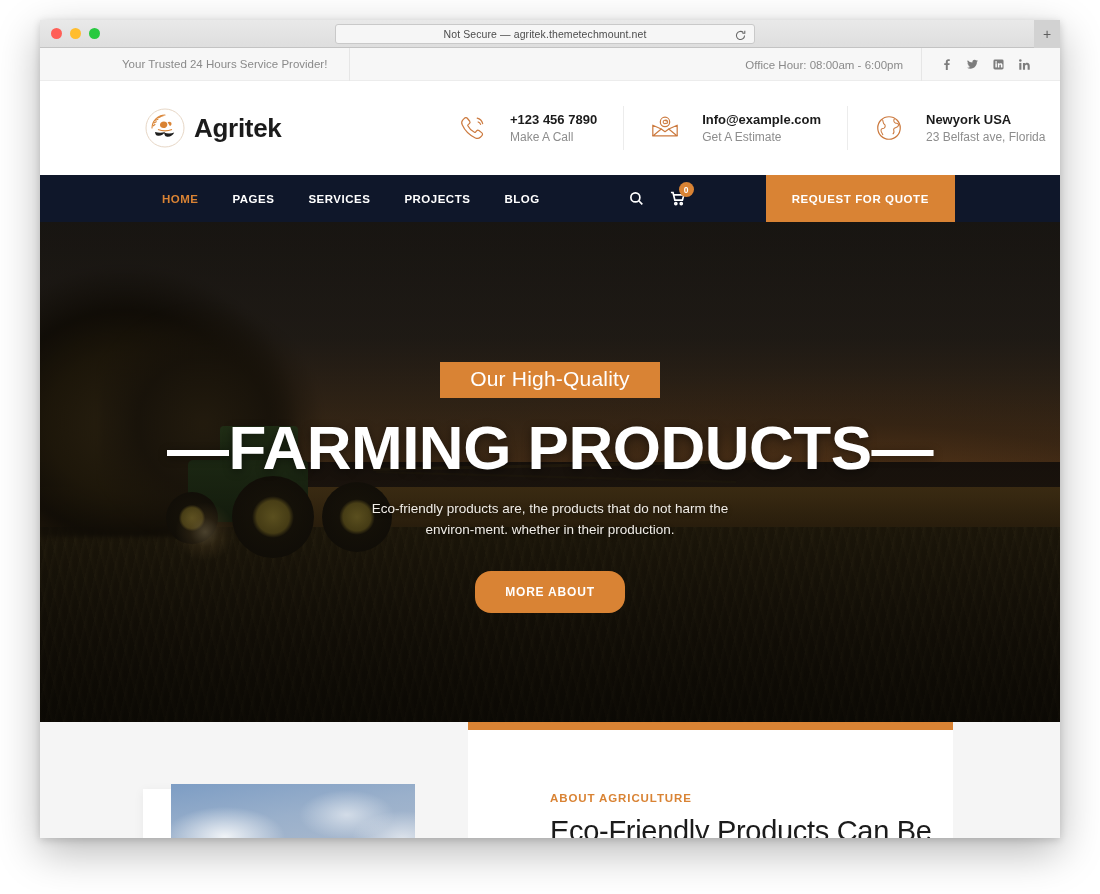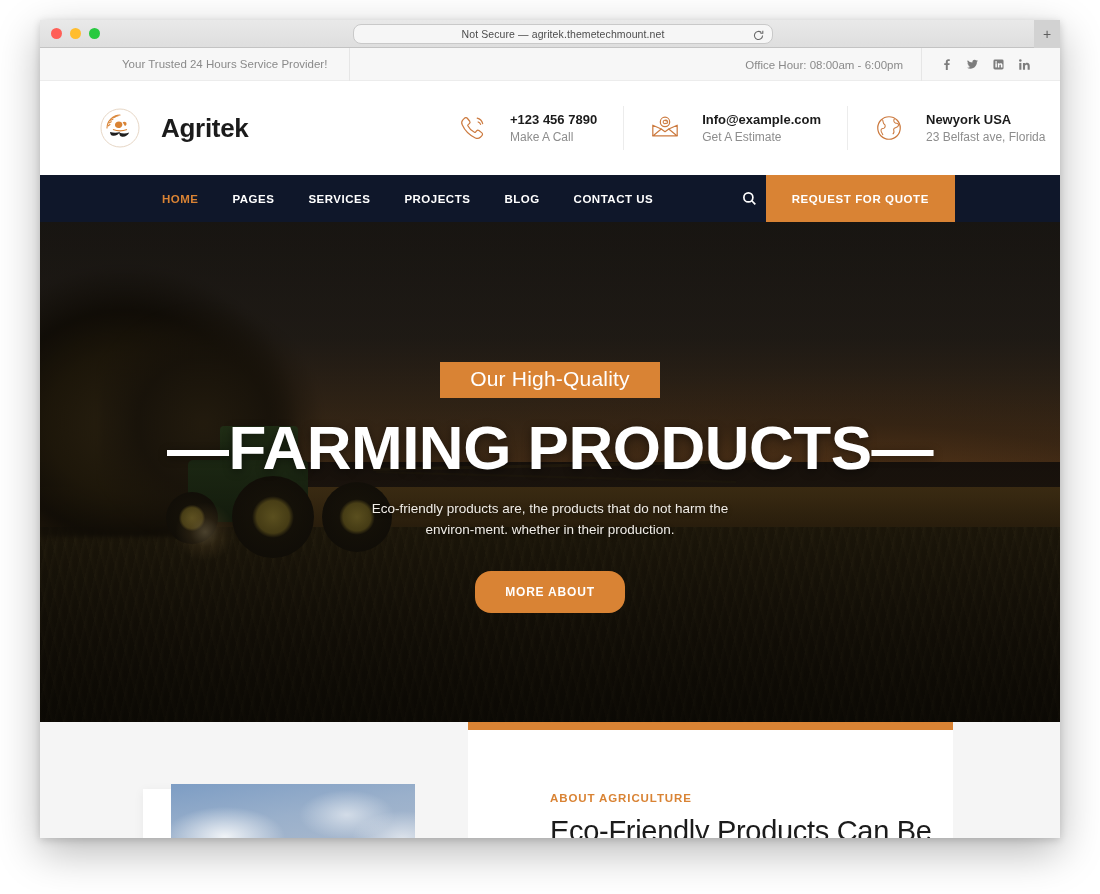--- a/index.html
+++ b/index.html
@@ -27,25 +27,25 @@
     position: relative;
   }
   .traffic { display: flex; gap: 8px; padding-left: 11px; }
   .dot { width: 11px; height: 11px; border-radius: 50%; }
   .dot.red    { background: #ff5f57; }
   .dot.yellow { background: #ffbd2e; }
   .dot.green  { background: #28c940; }
 
   .urlbar {
     position: absolute;
-    left: 313px; top: 4px;
+    left: 295px; top: 4px;
     width: 420px; height: 20px;
     background: #f6f6f6;
     border: 1px solid #c9c9c9;
-    border-radius: 8px;
+    border-radius: 3px;
     display: flex; align-items: center; justify-content: center;
   }
   .urlbar-text {
     font-size: 10.5px; color: #4c4c4c;
     letter-spacing: 0.1px;
     white-space: nowrap;
   }
   .reload-icon {
     position: absolute; right: 7px; top: 3px;
     width: 13px; height: 13px; color: #666;
@@ -101,22 +101,22 @@
   .soc-ico svg { width: 11px; height: 11px; fill: #7d7d7d; }
 
   
   .header {
     height: 94px;
     background: #ffffff;
     display: flex; align-items: center;
     position: relative;
   }
   .logo-wrap {
-    display: flex; align-items: center; gap: 21px;
-    padding-left: 60px;
+    display: flex; align-items: center; gap: 9px;
+    padding-left: 105px;
   }
   .logo-mark {
     width: 40px; height: 40px; border-radius: 50%;
     position: relative; flex: 0 0 40px;
   }
   .logo-text {
     font-size: 26px; font-weight: bold; color: #1b1b1b;
     letter-spacing: -0.3px;
   }
 
@@ -492,21 +492,20 @@
       </div>
     </div>
 
     <div class="navbar">
       <div class="nav-items">
         <div class="nav-item active">HOME</div>
         <div class="nav-item">PAGES</div>
         <div class="nav-item">SERVICES</div>
         <div class="nav-item">PROJECTS</div>
         <div class="nav-item">BLOG</div>
-        <div class="nav-item">CONTACT US</div>
       </div>
 
       <div class="nav-tools">
         <span class="nav-tool">
           <svg viewBox="0 0 16 16">
               <circle cx="6.8" cy="6.8" r="4.8"></circle>
               <path d="M10.4 10.4L14.2 14.2"></path>
             </svg>
         </span>
         <span class="nav-tool">

